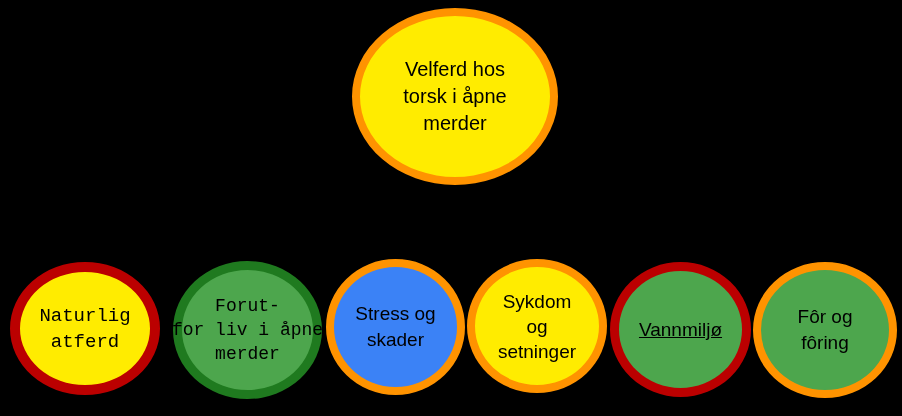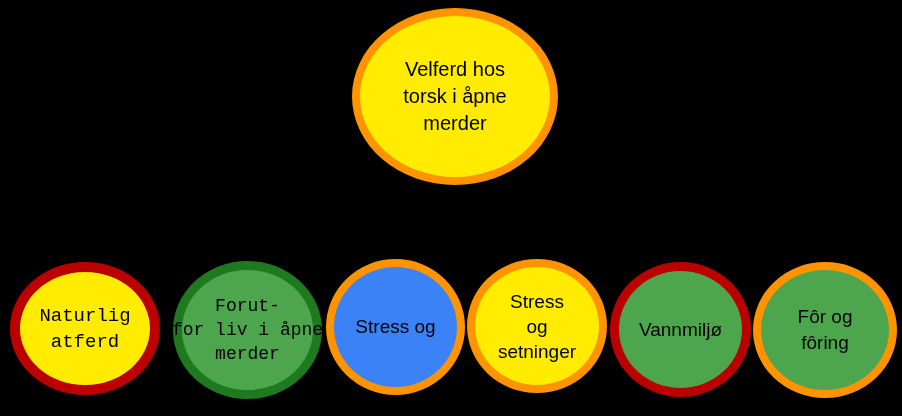--- a/index.html
+++ b/index.html
@@ -23,21 +23,21 @@
     color: #000000;
   }
   .ellipse .label { display: block; }
   .ellipse .line { display: block; white-space: nowrap; }
 
   .root { left: 352px; top: 8px;   width: 206px; height: 177px; border-width: 8px;  font-size: 20px; line-height: 27px; }
   .c0   { left: 10px;  top: 262px; width: 150px; height: 133px; border-width: 10px; font-size: 19px; line-height: 26px; }
   .c1   { left: 173px; top: 261px; width: 149px; height: 138px; border-width: 9px;  font-size: 18px; line-height: 24px; }
   .c2   { left: 326px; top: 259px; width: 139px; height: 136px; border-width: 8px;  font-size: 19px; line-height: 26px; }
   .c3   { left: 467px; top: 259px; width: 140px; height: 134px; border-width: 8px;  font-size: 19px; line-height: 25px; }
-  .c4   { left: 610px; top: 262px; width: 141px; height: 135px; border-width: 9px;  font-size: 19px; line-height: 26px; }
+  .c4   { left: 610px; top: 262px; width: 141px; height: 135px; border-width: 9px;  font-size: 19px; line-height: 26px; text-decoration: underline; }
   .c5   { left: 753px; top: 262px; width: 144px; height: 136px; border-width: 8px;  font-size: 19px; line-height: 26px; }
 </style>
 </head>
 <body>
 
 <div class="canvas" style="background-color: rgb(0, 0, 0);">
 
   <div class="ellipse root" style="background-color: rgb(255, 236, 0); border-color: rgb(255, 147, 0);">
     <div class="label">
       <span class="line">Velferd hos</span>
@@ -57,26 +57,27 @@
     <div class="label">
       <span class="line">Forut-</span>
       <span class="line">for liv i åpne</span>
       <span class="line">merder</span>
     </div>
   </div>
 
   <div class="ellipse c2" style="background-color: #3b82f6; border-color: rgb(255, 147, 0);">
     <div class="label">
       <span class="line">Stress og</span>
+      <span class="line">skader</span>
     </div>
   </div>
 
   <div class="ellipse c3" style="background-color: rgb(255, 236, 0); border-color: rgb(255, 147, 0);">
     <div class="label">
-      <span class="line">Stress</span>
+      <span class="line">Sykdom</span>
       <span class="line">og</span>
       <span class="line">setninger</span>
     </div>
   </div>
 
   <div class="ellipse c4" style="background-color: rgb(77, 166, 77); border-color: rgb(187, 0, 0);">
     <div class="label">
       <span class="line">Vannmiljø</span>
     </div>
   </div>

